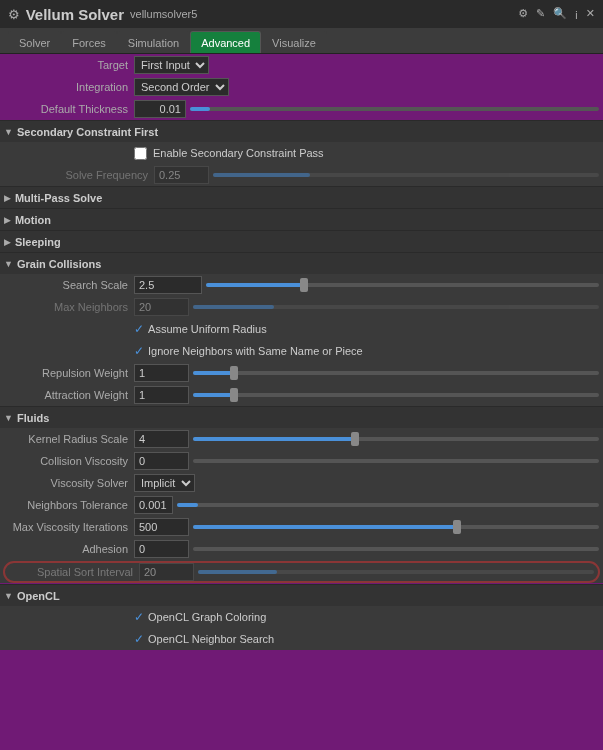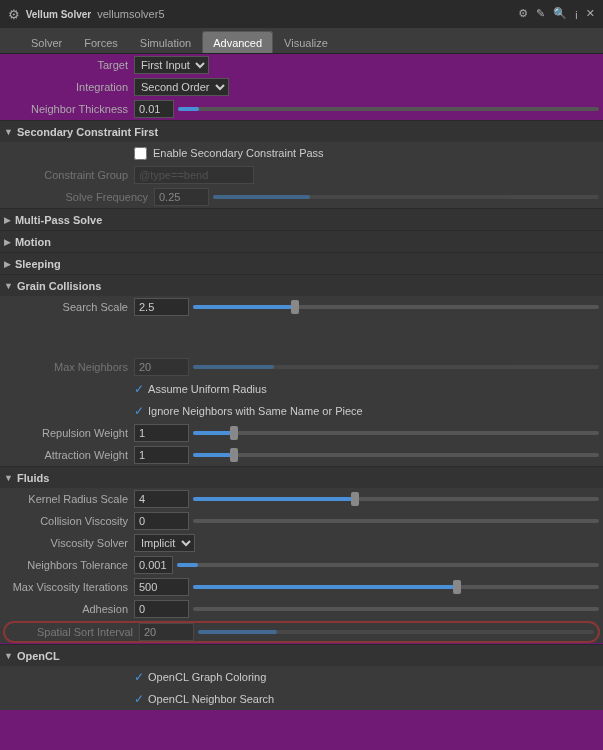--- a/index.html
+++ b/index.html
@@ -19,52 +19,52 @@
       align-items: center;
       padding: 0 8px;
       gap: 6px;
     }
     .title-bar-icon {
       color: #aaa;
       font-size: 13px;
     }
     .title-bar-text {
       color: #ccc;
-      font-size: 10px;
+      font-size: 15px;
       font-weight: bold;
     }
     .title-bar-right {
       margin-left: auto;
       display: flex;
       gap: 8px;
       color: #aaa;
     }
     .tab-bar {
       background: #3c3c3c;
       display: flex;
       height: 26px;
       align-items: flex-end;
-      padding: 0 20px;
+      padding: 0 8px;
       border-bottom: 1px solid #222;
     }
     .tab {
       padding: 4px 10px;
       font-size: 11px;
       color: #aaa;
       cursor: pointer;
       background: #3c3c3c;
       border: 1px solid transparent;
       border-bottom: none;
       border-radius: 3px 3px 0 0;
       height: 22px;
       display: flex;
       align-items: center;
     }
     .tab.active {
-      background: #737373;
+      background: #15803d;
       color: #fff;
       border-color: #555;
     }
     .content {
       height: calc(750px - 54px);
       overflow-y: auto;
       background: #701a75;
     }
     .row {
       display: flex;
@@ -207,44 +207,38 @@
   <div class="row">
     <div class="label label-col">Integration</div>
     <div class="field-col">
       <select class="select-input">
         <option>Second Order</option>
       </select>
     </div>
   </div>
 
   <div class="row">
-    <div class="label label-col">Neighbor Thickness</div>
+    <div class="label label-col">Default Thickness</div>
     <div class="field-col">
-      <input type="text" class="text-input" value="0.01" style="width: 40px;">
+      <input type="text" class="text-input" value="0.01" style="width: 52px; text-align: right;">
       <div class="slider-track partial-slider-5" style="flex:1;">
         <div class="slider-fill"></div>
       </div>
     </div>
   </div>
 
   <div class="section-header">
     <span class="arrow">▼</span>
     <span class="section-title">Secondary Constraint First</span>
   </div>
   <div class="section-content">
     <div class="checkbox-row">
       <input type="checkbox" style="">
       <span>Enable Secondary Constraint Pass</span>
     </div>
-    <div class="row" style="opacity:0.5;">
-      <div class="label label-col">Constraint Group</div>
-      <div class="field-col">
-        <input type="text" class="text-input" value="@type==bend" style="width: 120px; color: rgb(102, 102, 102);">
-      </div>
-    </div>
     <div class="row" style="opacity:0.5;padding-left:24px;">
       <div class="label label-col">Solve Frequency</div>
       <div class="field-col">
         <input type="text" class="text-input" value="0.25" style="width: 55px;">
         <div class="slider-track" style="flex:1;">
           <div class="slider-fill" style="width:25%;"></div>
         </div>
       </div>
     </div>
   </div>
@@ -265,28 +259,28 @@
   </div>
 
   <div class="section-header">
     <span class="arrow">▼</span>
     <span class="section-title">Grain Collisions</span>
   </div>
   <div class="section-content">
     <div class="row">
       <div class="label label-col">Search Scale</div>
       <div class="field-col">
-        <input type="text" class="text-input" value="2.5" style="width: 55px;">
+        <input type="text" class="text-input" value="2.5" style="width: 68px;">
         <div class="slider-track" style="flex:1;">
           <div class="slider-fill" style="width:25%;"></div>
           <div class="slider-handle" style="left:calc(25% - 4px);"></div>
         </div>
       </div>
     </div>
-    <div class="row" style="opacity:0.5;margin-top:38px;">
+    <div class="row" style="opacity:0.5;">
       <div class="label label-col">Max Neighbors</div>
       <div class="field-col">
         <input type="text" class="text-input" value="20" style="width: 55px;">
         <div class="slider-track" style="flex:1;">
           <div class="slider-fill" style="width:20%;"></div>
         </div>
       </div>
     </div>
     <div class="checkbox-row">
       <span class="checkmark">✓</span>

